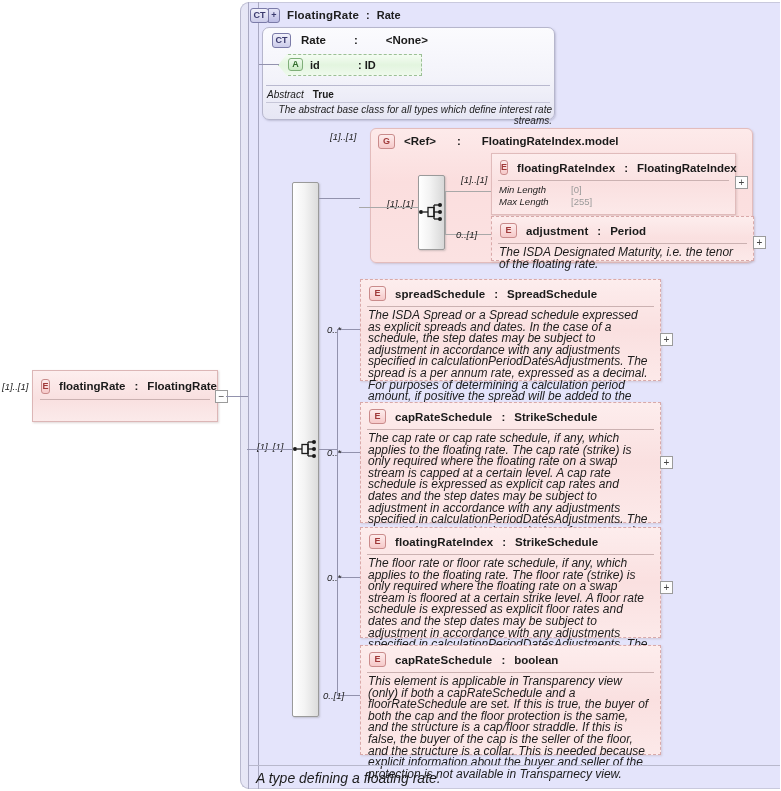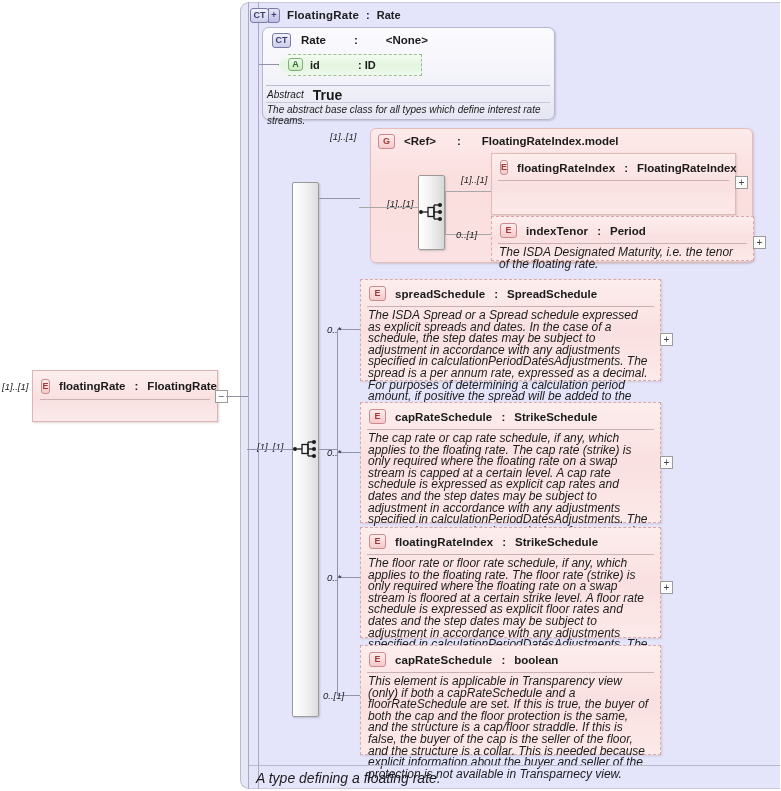--- a/index.html
+++ b/index.html
@@ -71,23 +71,23 @@
   }
   #id-attr-shadow{left:281px;top:57px;width:144px;height:22px;background:#d8d8d8;opacity:.35;
     clip-path:polygon(9px 0,100% 0,100% 100%,9px 100%,0 50%);z-index:-1;}
   #id-badge{left:288px;top:58px;}
   #id-name{left:310px;top:59px;font-size:11px;font-weight:bold;}
   #id-type{left:358px;top:59px;font-size:11px;font-weight:bold;}
 
   #rate-sep{left:266px;top:85px;width:284px;height:1px;background:#b9b9cf;}
   #rate-abstract{left:267px;top:88px;width:280px;height:13px;display:flex;align-items:center;gap:9px;}
   #rate-abstract .k{font-style:italic;font-size:10px;}
-  #rate-abstract .v{font-size:14px;font-weight:bold;}
+  #rate-abstract .v{font-size:10px;font-weight:bold;}
   #rate-sep2{left:266px;top:102px;width:284px;height:1px;background:#c6c6d8;}
-  #rate-doc{left:267px;top:104px;width:285px;font-style:italic;font-size:10px;color:#1c1c1c;}
+  #rate-doc{left:267px;top:104px;width:285px;font-style:italic;font-size:10px;color:#1c1c1c;text-align:right;}
 
   
   #ref-box{
     left:370px;top:128px;width:383px;height:135px;
     background:linear-gradient(to bottom,#fdeaea 0%,#fbdede 40%,#fbe2e2 100%);
     border:1px solid #e3bcbc;border-radius:6px;
     box-shadow:1px 1px 2px rgba(150,120,120,.3);
   }
   #ref-head{left:378px;top:133px;height:16px;display:flex;align-items:center;gap:9px;}
   #ref-name{font-size:11.5px;font-weight:bold;}
@@ -228,27 +228,37 @@
 <span class="card" style="left:456px;top:229px;">0..[1]</span>
 
 <div class="abs ebox solid" style="left:491px;top:153px;width:245px;height:62px;">
   <div class="eh">
     <span class="badge e">E</span>
     <span class="en">floatingRateIndex</span>
     <span class="et">:</span>
     <span class="et">FloatingRateIndex</span>
   </div>
   <div class="hsep"></div>
+  <div class="props">
+    <div class="row">
+      <span class="k">Min Length</span>
+      <span class="v">[0]</span>
+    </div>
+    <div class="row">
+      <span class="k">Max Length</span>
+      <span class="v">[255]</span>
+    </div>
+  </div>
 </div>
 <div class="exp" style="left:735px;top:176px;">+</div>
 
 <div class="abs ebox" style="left:491px;top:216px;width:263px;height:45px;">
   <div class="eh">
     <span class="badge e">E</span>
-    <span class="en">indexTenor</span>
+    <span class="en">adjustment</span>
     <span class="et">:</span>
     <span class="et">Period</span>
   </div>
   <div class="hsep"></div>
   <div class="edoc">The ISDA Designated Maturity, i.e. the tenor of the floating rate.</div>
 </div>
 <div class="exp" style="left:753px;top:236px;">+</div>
 
 <div class="abs" id="seq-main"></div>
 <svg class="seqicon" style="left:292px;top:438px;" viewBox="0 0 26 22">

